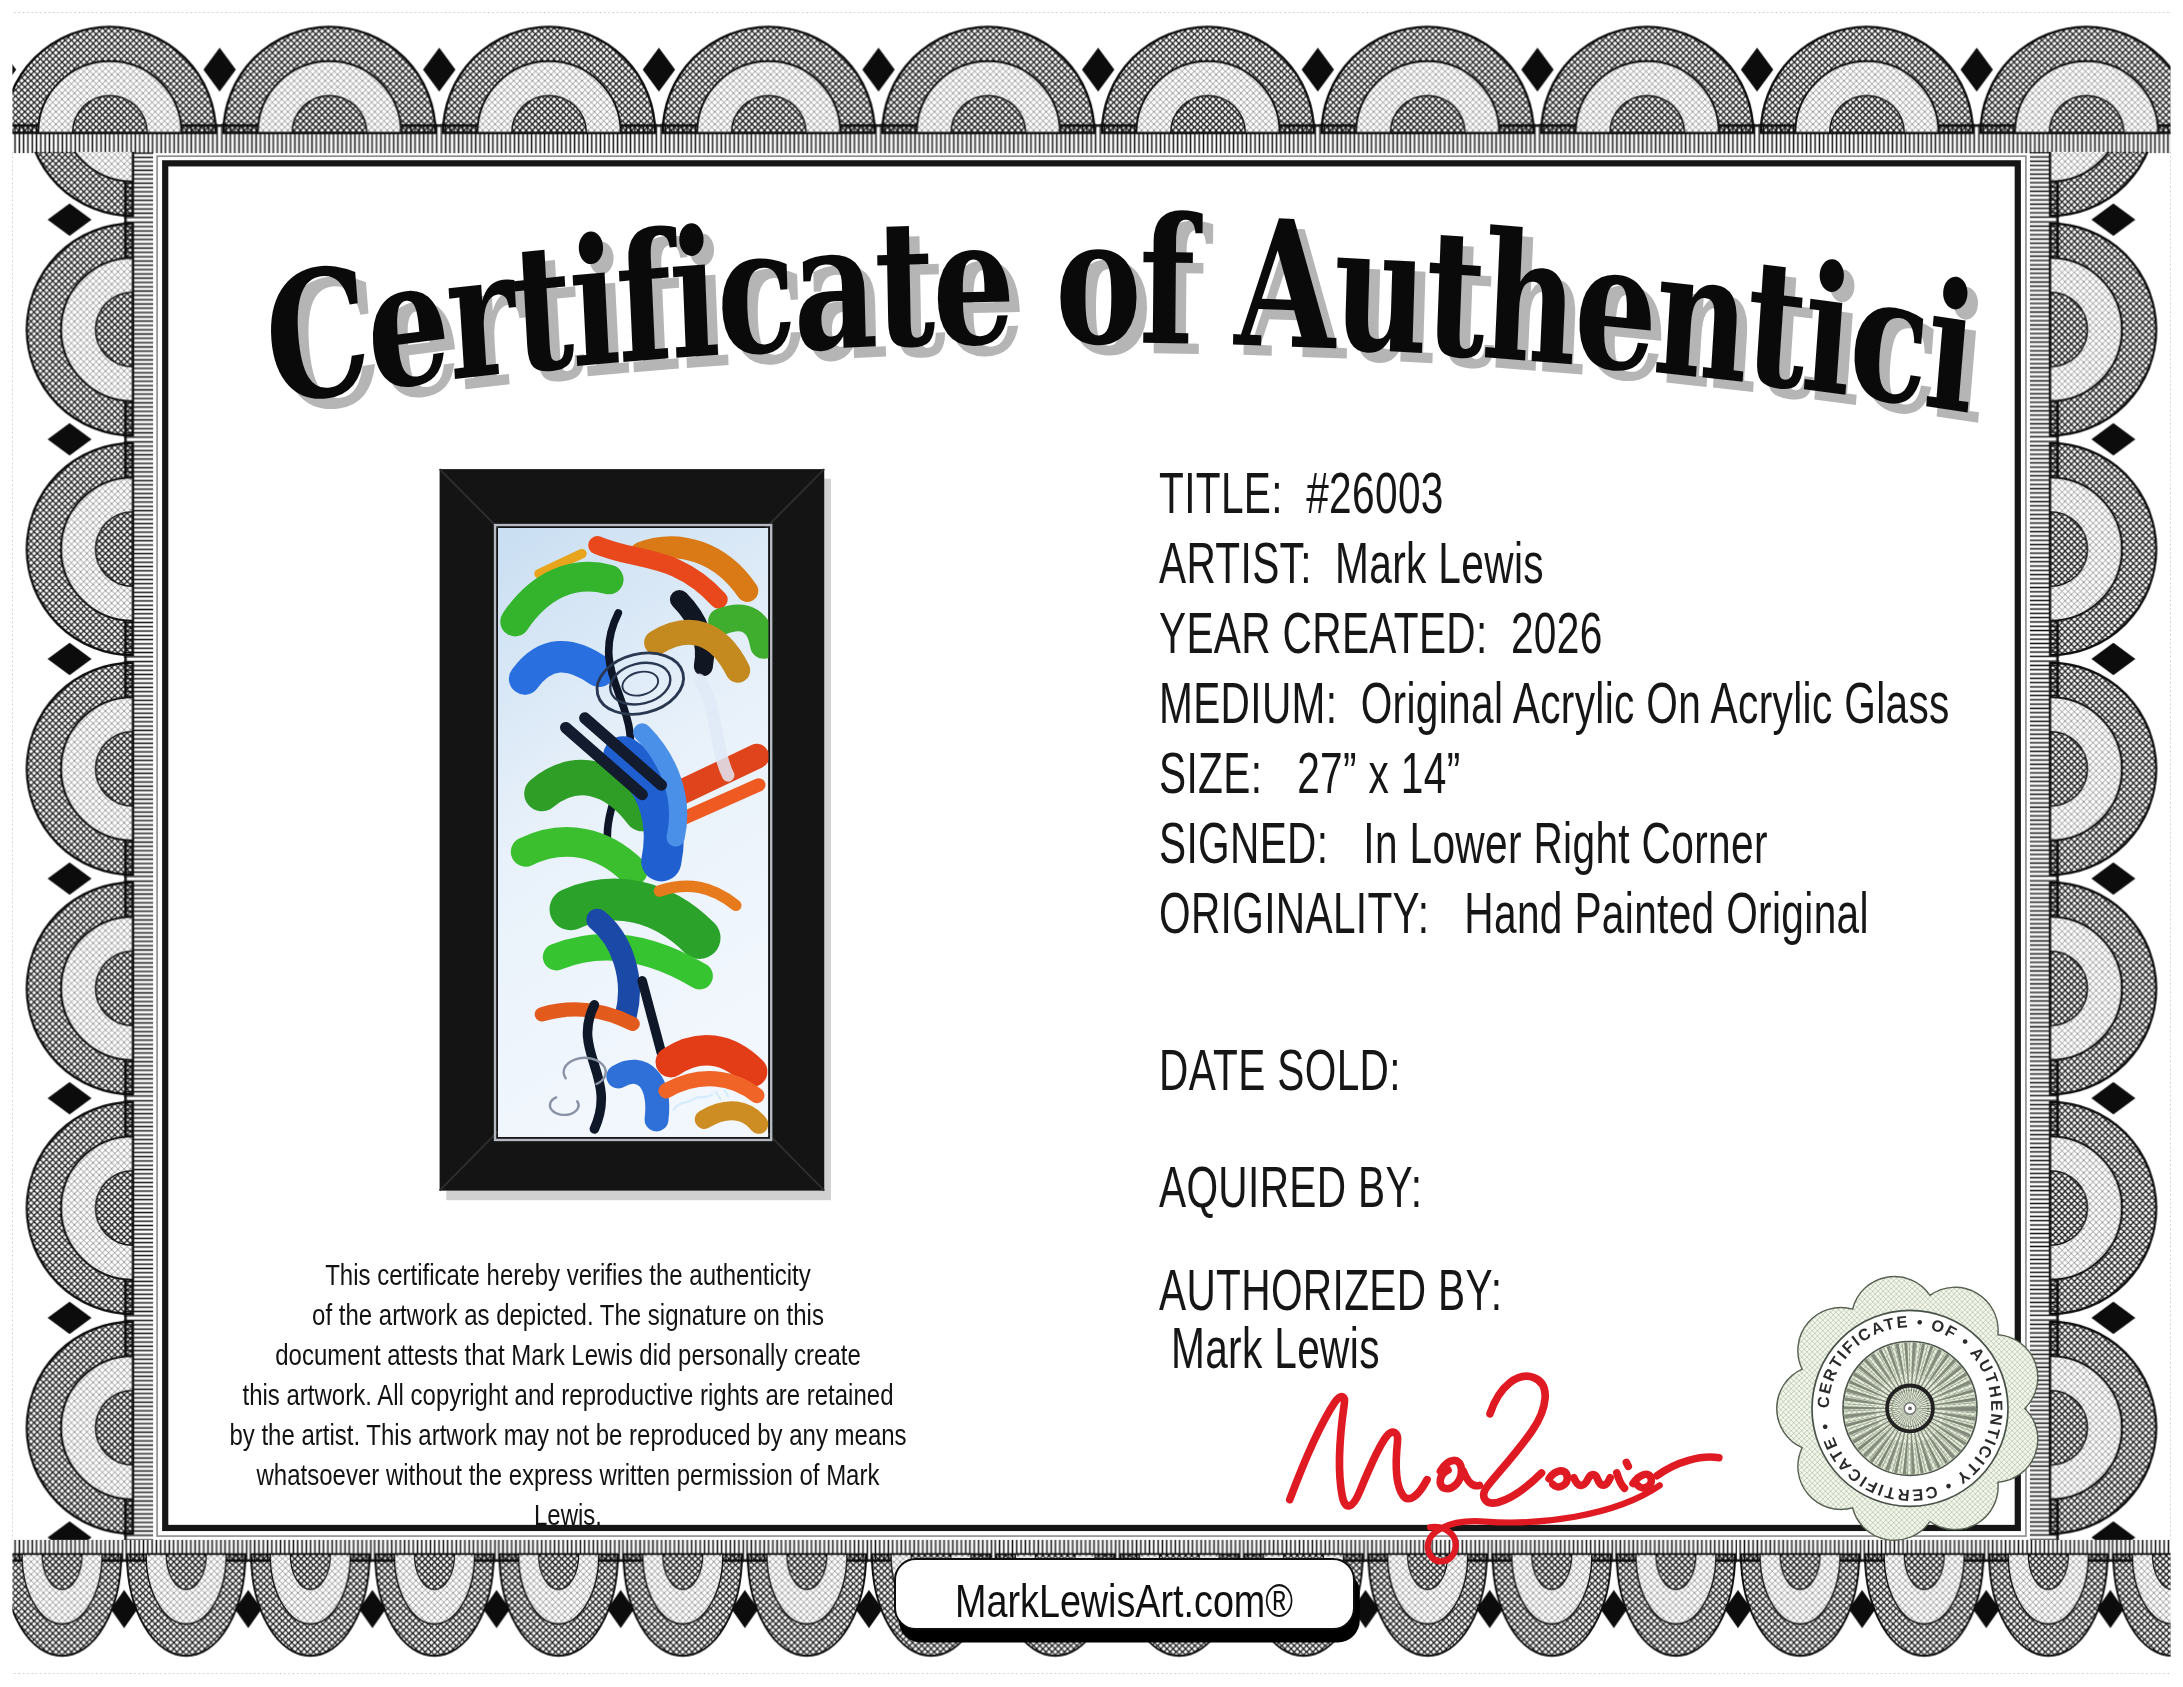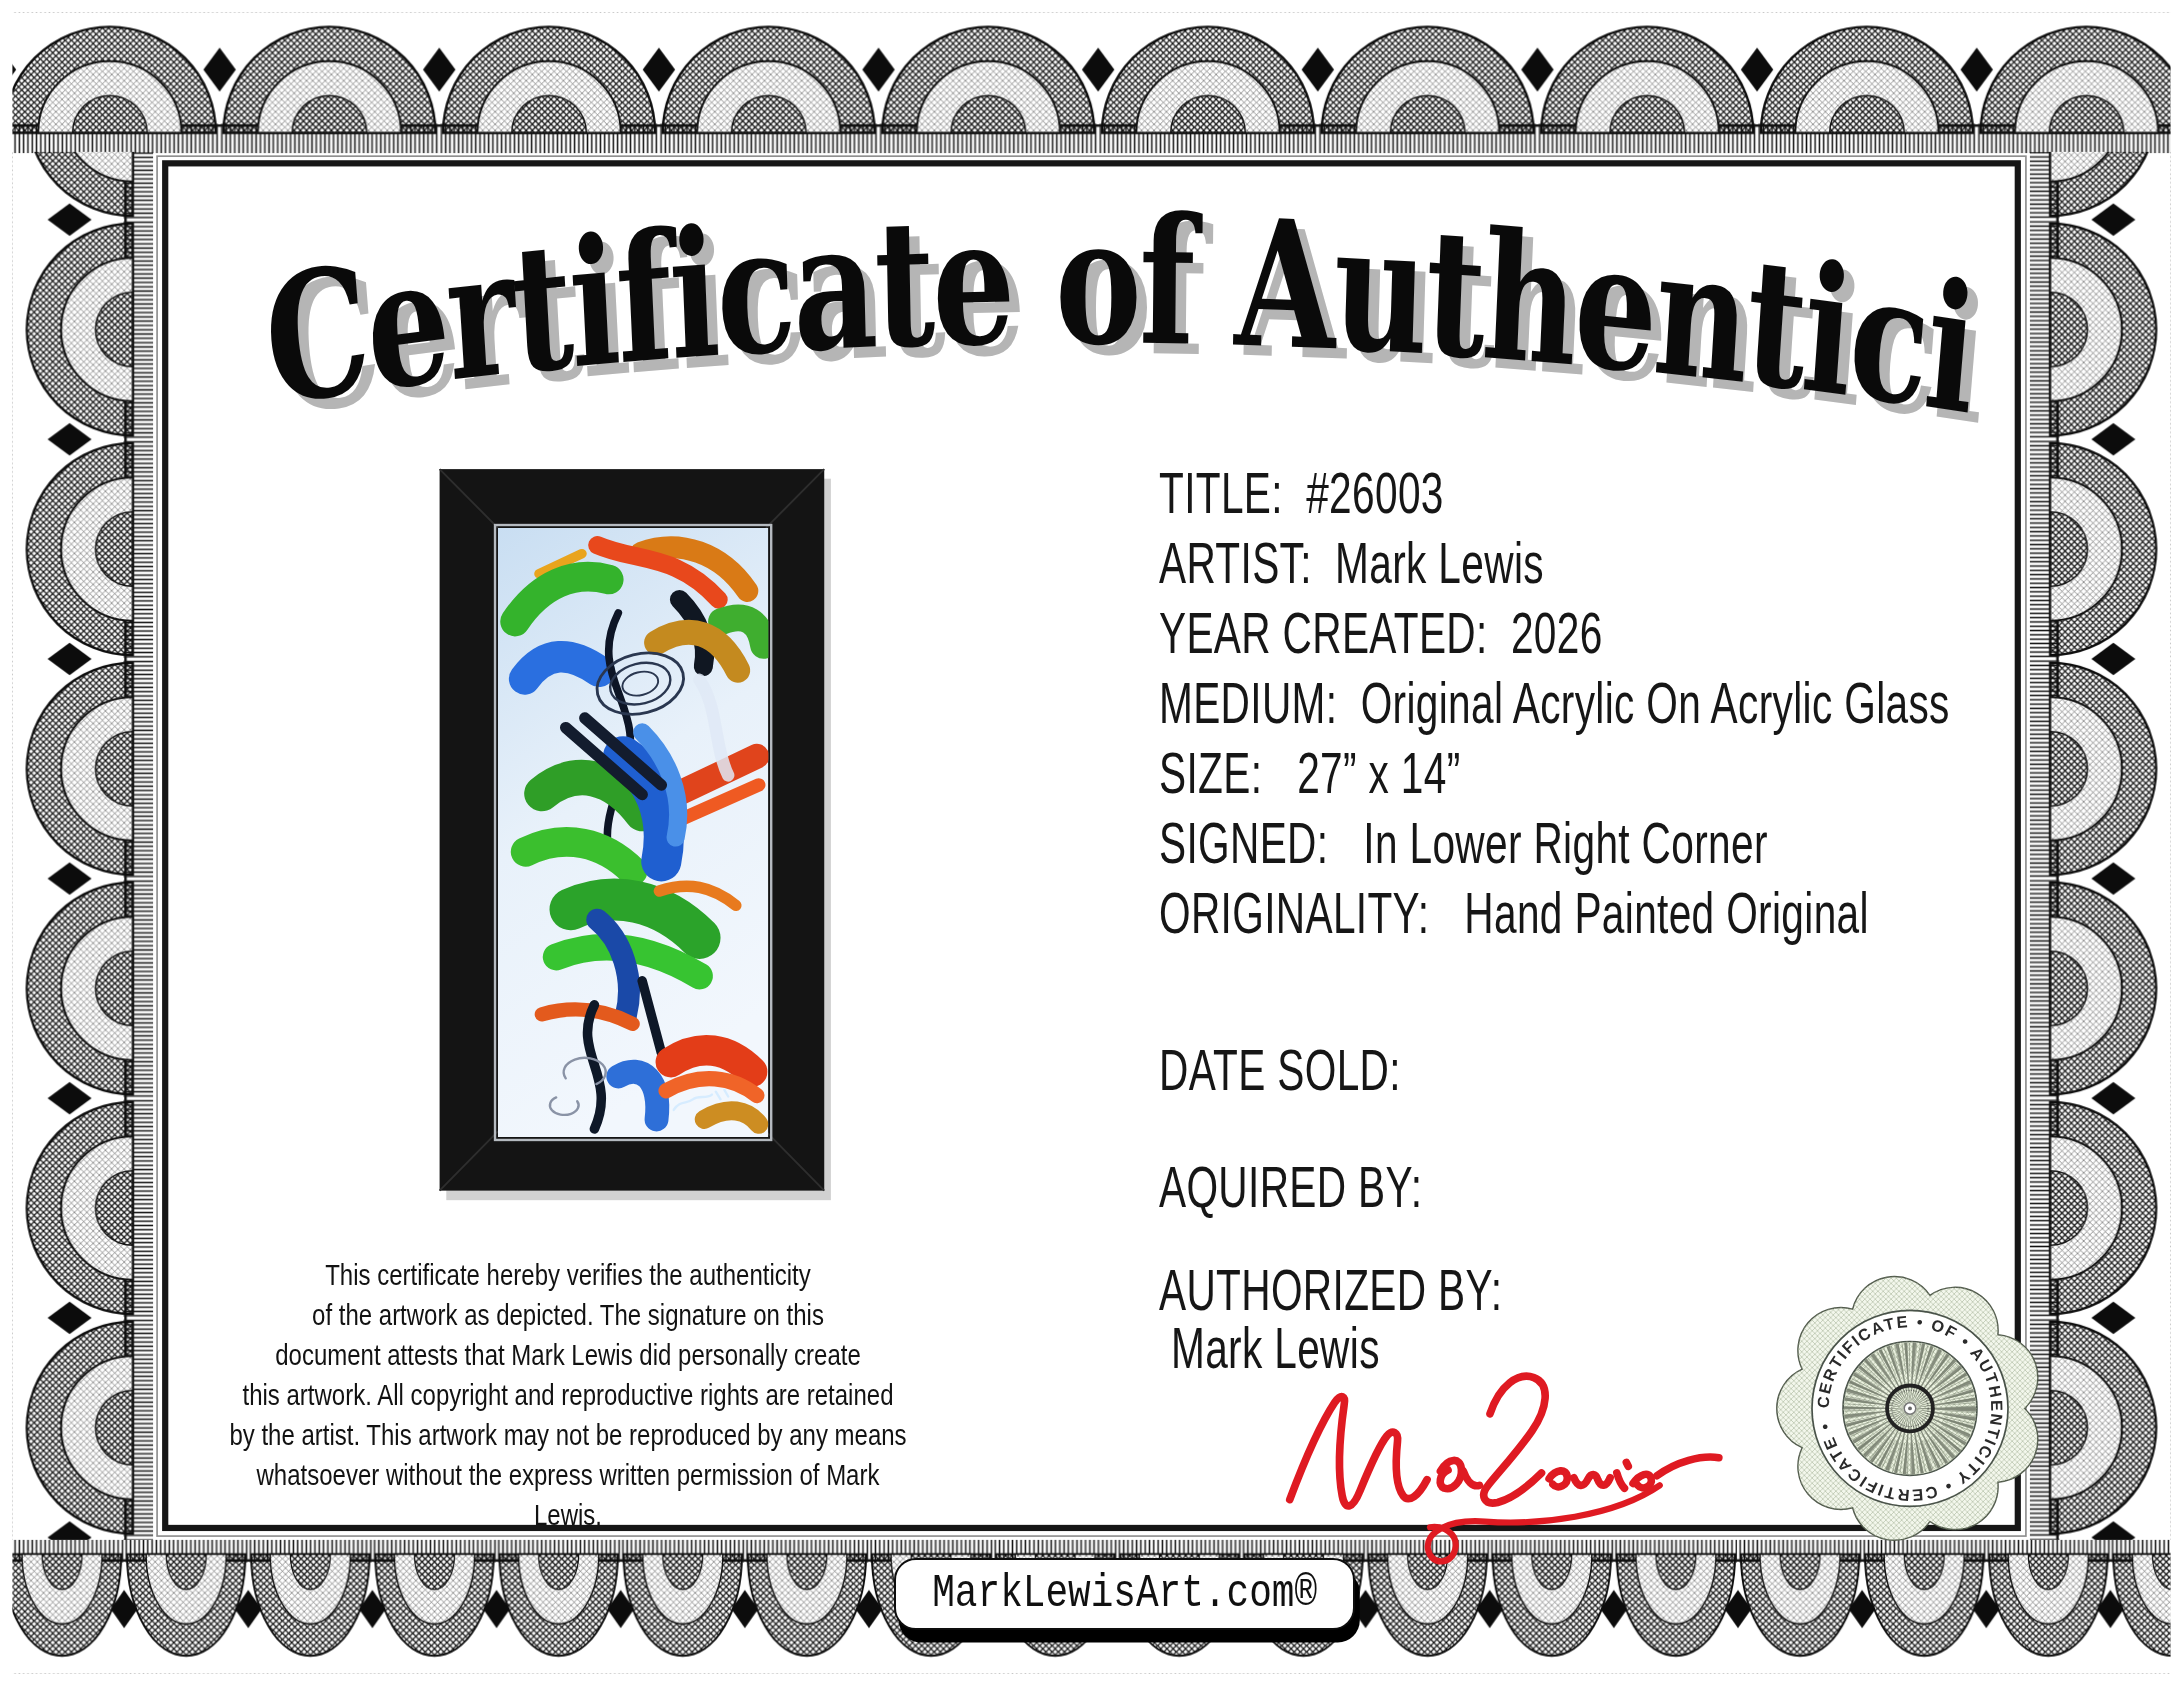--- a/index.html
+++ b/index.html
@@ -8,21 +8,21 @@
   .abs{position:absolute;left:0;top:0;}
   .dline{position:absolute;font-size:58px;line-height:70px;white-space:pre;color:#161616;
          letter-spacing:0.5px;}
   .cond{transform:scaleX(.70);transform-origin:0 0;}
   .details-block{position:absolute;left:1159px;top:458px;}
   .details-block .ln{font-size:58px;line-height:70px;white-space:pre;color:#161616;letter-spacing:0.5px;}
   .para{position:absolute;left:138px;top:1255px;width:860px;text-align:center;
         font-size:30px;line-height:40px;color:#121212;transform:scaleX(.80);transform-origin:50% 0;}
   .website-box{position:absolute;left:894px;top:1558px;width:457px;height:68px;background:#ffffff;
         border:2.4px solid #0d0d0d;border-radius:22px;box-shadow:4.8px 12.4px 0 #000000;
-        display:flex;align-items:center;justify-content:center;font-family:Liberation Mono, monospace;}
+        display:flex;align-items:flex-end;justify-content:center;}
   .website-box span{display:block;font-size:46px;color:#101010;transform:scaleX(.82);
         transform-origin:50% 50%;white-space:pre;}
 </style>
 </head>
 <body>
 
 <div class="page">
 
   <svg class="abs" width="2183" height="1687" viewBox="0 0 4572 3533" aria-hidden="true">
     <defs>

